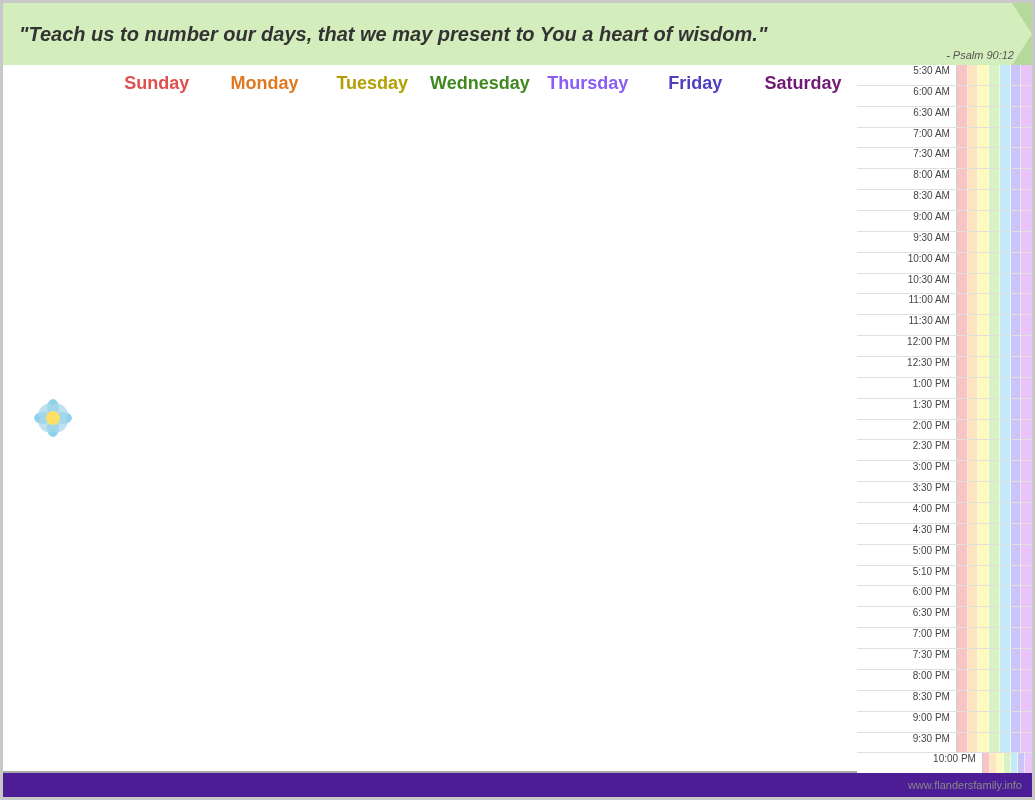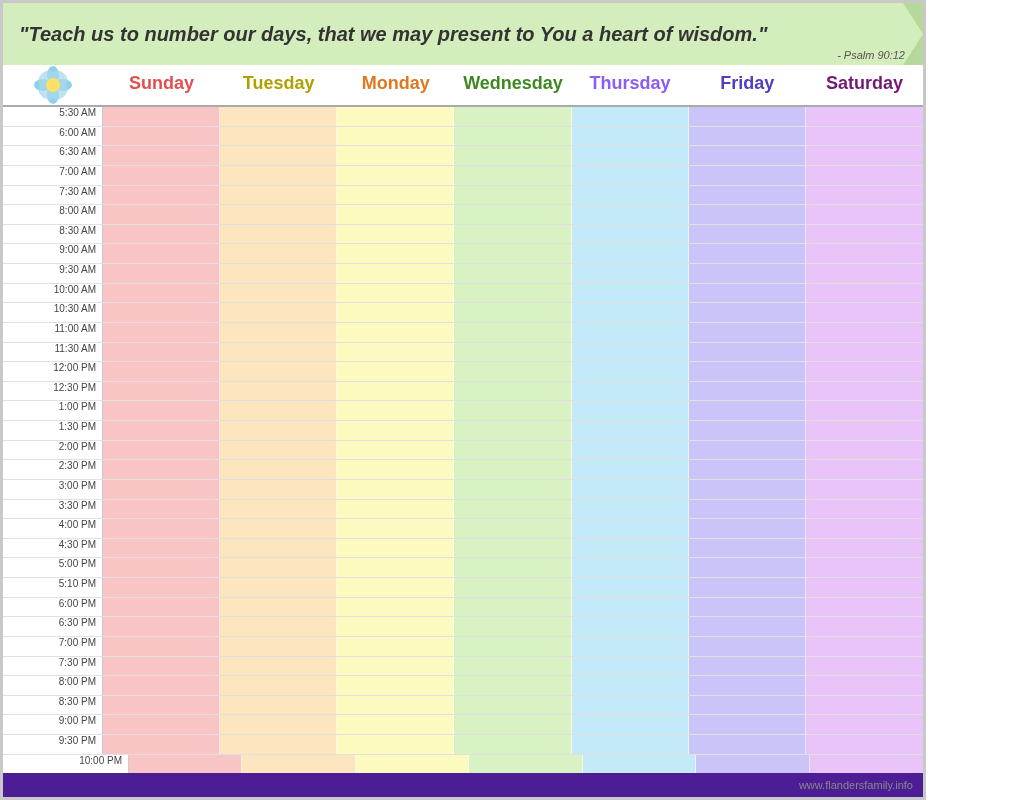--- a/index.html
+++ b/index.html
@@ -4,21 +4,21 @@
   <style>
     * { margin: 0; padding: 0; box-sizing: border-box; }
     body {
       width: 1035px;
       height: 800px;
       background: #fff;
       font-family: Arial, sans-serif;
       overflow: hidden;
     }
     .outer {
-      width: 926px;
+      width: 1035px;
       height: 800px;
       border: 3px solid #c8c8c8;
       display: flex;
       flex-direction: column;
     }
     
     .banner {
       background: #d4edbc;
       padding: 8px 16px;
       position: relative;
@@ -51,21 +51,21 @@
       width: 0;
       height: 0;
       border-top: 31px solid #b5d99a;
       border-bottom: 31px solid #b5d99a;
       border-left: 20px solid transparent;
     }
     
     .calendar-wrap {
       flex: 1;
       display: flex;
-      flex-direction: column;
+      flex-direction: row;
       overflow: hidden;
     }
     
     .cal-header {
       display: grid;
       grid-template-columns: 100px repeat(7, 1fr);
       border-bottom: 2px solid #aaa;
     }
     .cal-header-cell {
       padding: 8px 4px;
@@ -156,22 +156,22 @@
           <ellipse cx="10" cy="20" rx="9" ry="6" fill="#7bc8e8" opacity="0.85"></ellipse>
           <ellipse cx="30" cy="20" rx="9" ry="6" fill="#7bc8e8" opacity="0.85"></ellipse>
           <ellipse cx="12.9" cy="12.9" rx="6" ry="9" fill="#a8d8ea" opacity="0.75" transform="rotate(45 12.9 12.9)"></ellipse>
           <ellipse cx="27.1" cy="12.9" rx="6" ry="9" fill="#a8d8ea" opacity="0.75" transform="rotate(-45 27.1 12.9)"></ellipse>
           <ellipse cx="12.9" cy="27.1" rx="6" ry="9" fill="#a8d8ea" opacity="0.75" transform="rotate(-45 12.9 27.1)"></ellipse>
           <ellipse cx="27.1" cy="27.1" rx="6" ry="9" fill="#a8d8ea" opacity="0.75" transform="rotate(45 27.1 27.1)"></ellipse>
           <circle cx="20" cy="20" r="7" fill="#ffe066"></circle>
         </svg>
       </div>
       <div class="cal-header-cell hdr-sun">Sunday</div>
+      <div class="cal-header-cell hdr-mon">Monday</div>
       <div class="cal-header-cell hdr-tue">Tuesday</div>
-      <div class="cal-header-cell hdr-mon">Monday</div>
       <div class="cal-header-cell hdr-wed">Wednesday</div>
       <div class="cal-header-cell hdr-thu">Thursday</div>
       <div class="cal-header-cell hdr-fri">Friday</div>
       <div class="cal-header-cell hdr-sat">Saturday</div>
     </div>
 
     <div class="cal-body" id="cal-body">
         <div class="cal-row">
           <div class="time-cell">5:30 AM</div>
           <div class="day-cell col-sun"></div>

